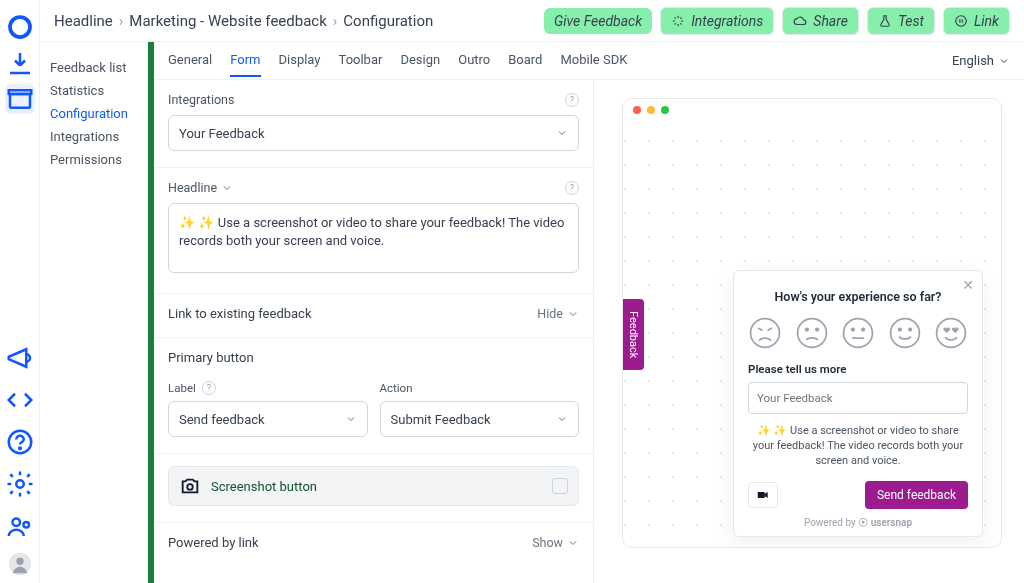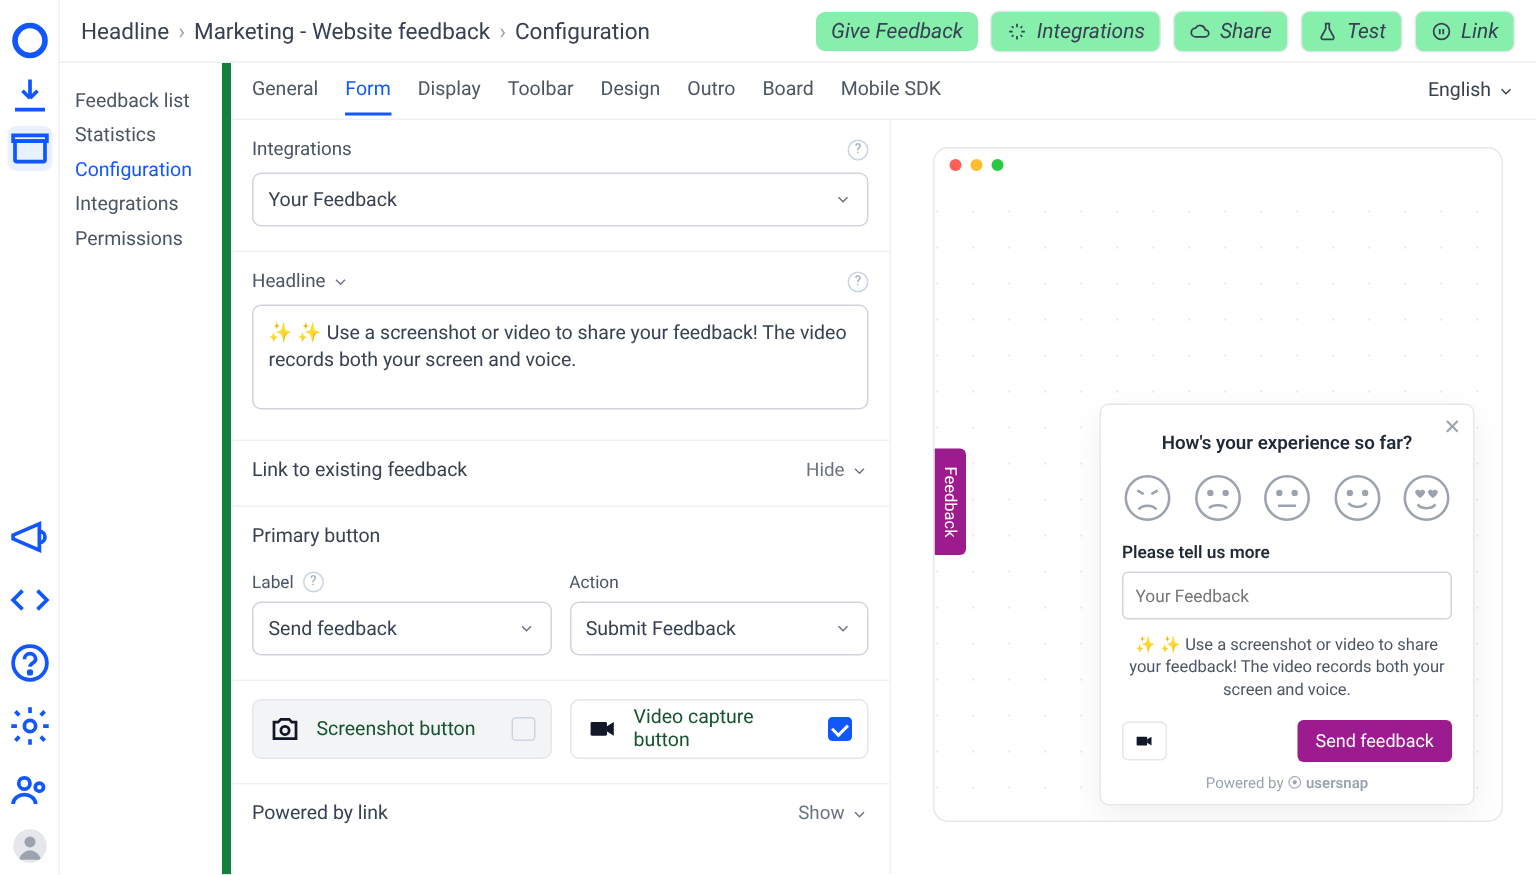--- a/index.html
+++ b/index.html
@@ -285,30 +285,20 @@
                 <div class="cap sel">
                   <span class="ico">
                       <svg viewBox="0 0 24 24" fill="#111827">
                         <path d="M4 7h3l2-2h6l2 2h3v12H4z" fill="none" stroke="#111827" stroke-width="2"></path>
                         <circle cx="12" cy="13" r="3" fill="none" stroke="#111827" stroke-width="2"></circle>
                       </svg>
                     </span>
                   <span>Screenshot button</span>
                   <span class="cb"></span>
                 </div>
-                <div class="cap">
-                  <span class="ico">
-                      <svg viewBox="0 0 24 24" fill="#111827">
-                        <rect x="3" y="7" width="12" height="10" rx="1"></rect>
-                        <path d="M15 10l5-3v10l-5-3z"></path>
-                      </svg>
-                    </span>
-                  <span>Video capture button</span>
-                  <span class="cb checked"></span>
-                </div>
               </div>
             </div>
 
             <div class="section" style="display:flex;align-items:center;border-bottom:none;">
               <span class="sec-title" style="margin:0;">Powered by link</span>
               <span class="collapse-right">
                 <span>Show</span>
                 <svg class="chev" viewBox="0 0 24 24" fill="none" stroke="#6b7280" stroke-width="2">
                     <path d="M6 9l6 6 6-6"></path>
                   </svg>

